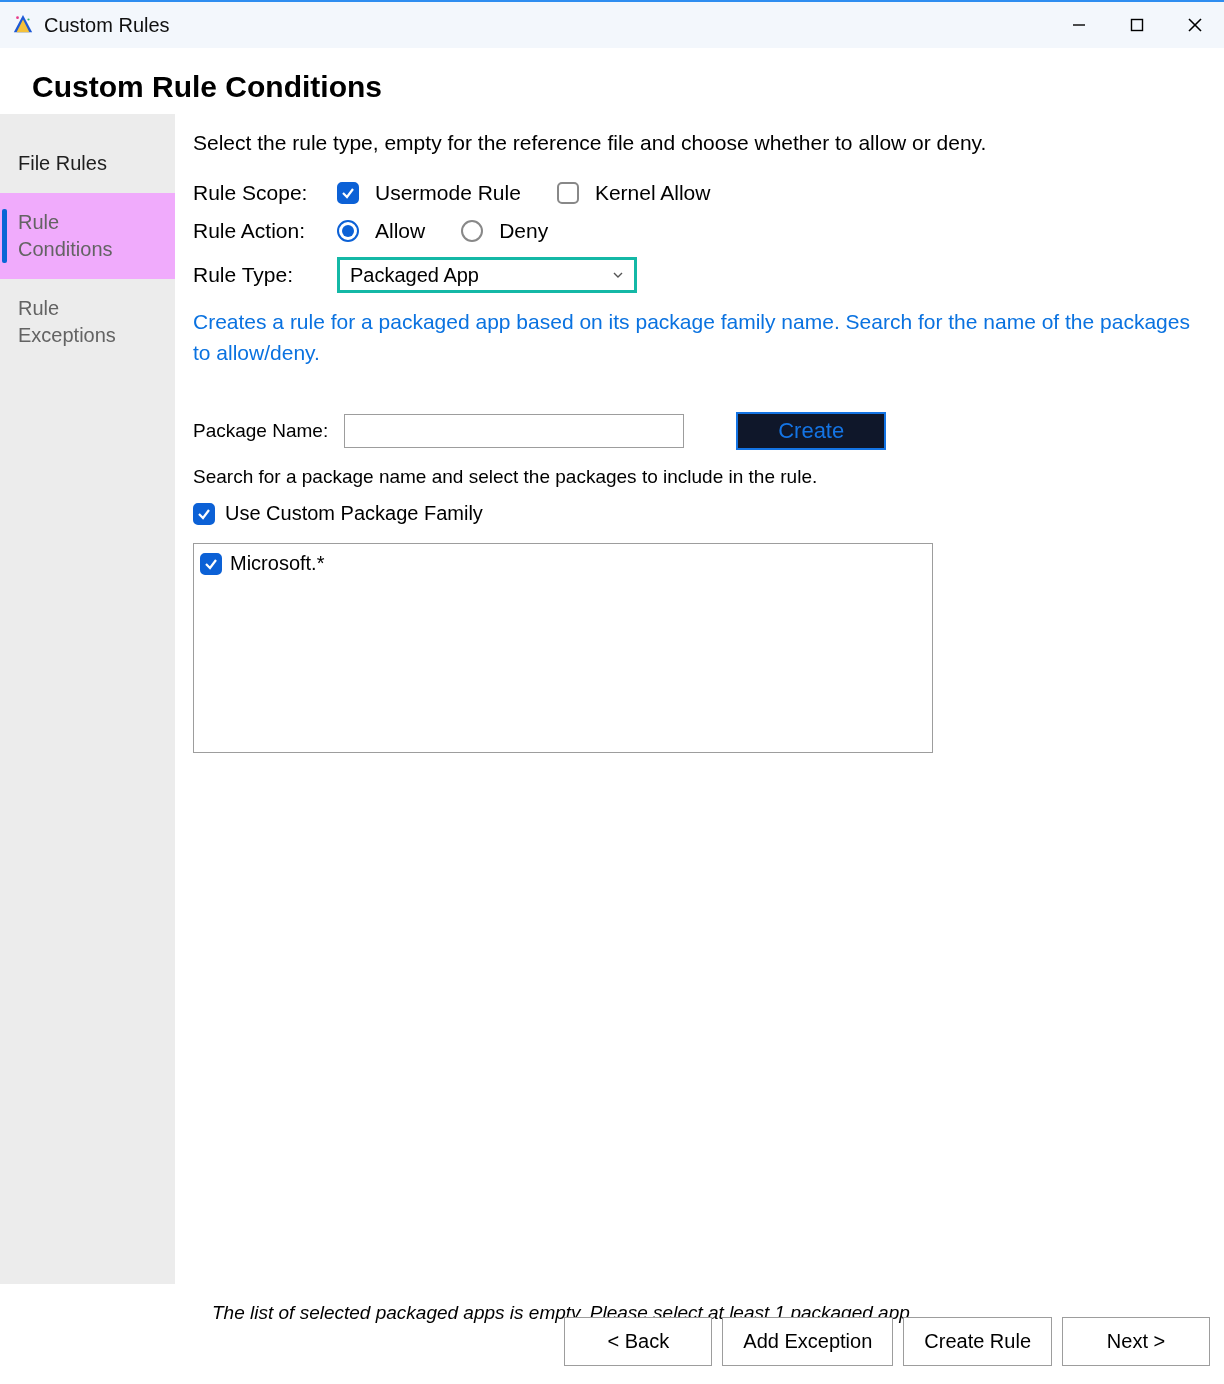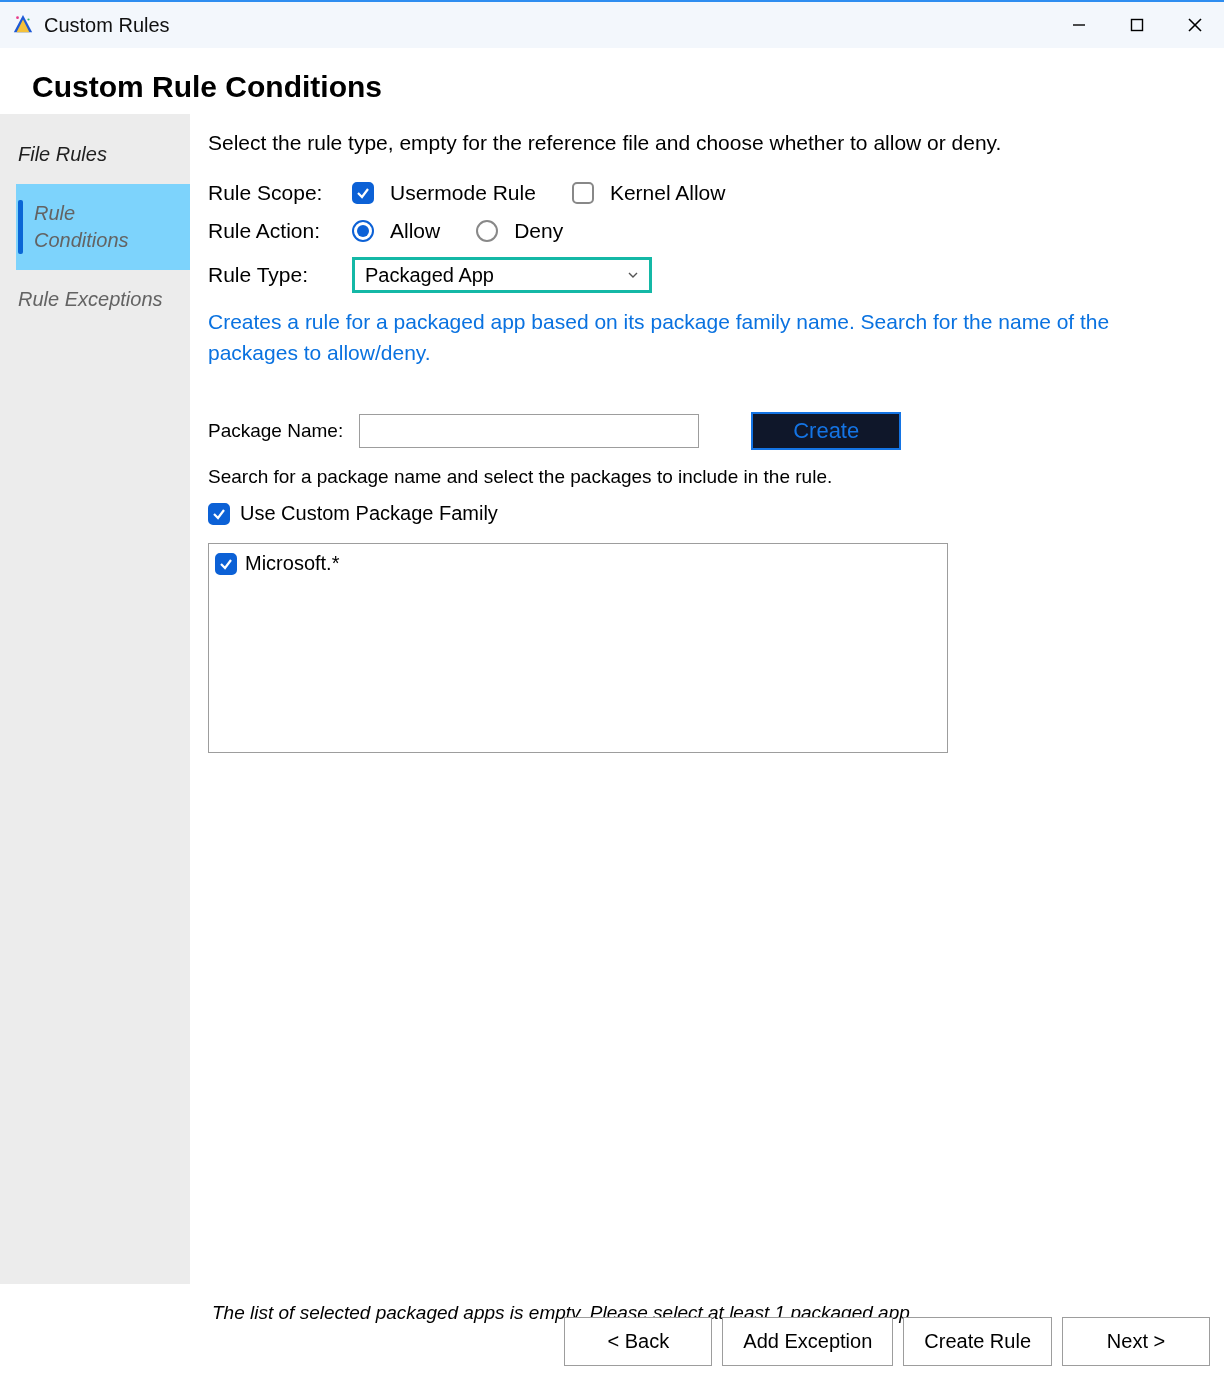--- a/index.html
+++ b/index.html
@@ -47,36 +47,34 @@
   .header h1 {
     margin: 0;
     font-size: 30px;
     font-weight: 700;
   }
   .body {
     display: flex;
     height: calc(100% - 48px - 80px - 86px);
   }
   .sidebar {
-    width: 190px;
+    width: 175px;
     background: #ececec;
-    padding-top: 11px;
-    font-style: italic;
+    padding-top: 20px;
   }
   .side-item {
     padding: 16px 18px;
     font-size: 20px;
     color: #1f1f1f;
     line-height: 1.35;
   }
   .side-item.active {
-    background: #7dd3fc;
+    background: #f0abfc;
     color: #555;
     position: relative;
-    margin-left: 16px;
   }
   .side-item.active::before {
     content: "";
     position: absolute;
     left: 2px; top: 16px; bottom: 16px;
     width: 5px;
     background: #0a66d6;
     border-radius: 2px;
   }
   .side-item.muted { color: #636363; }

